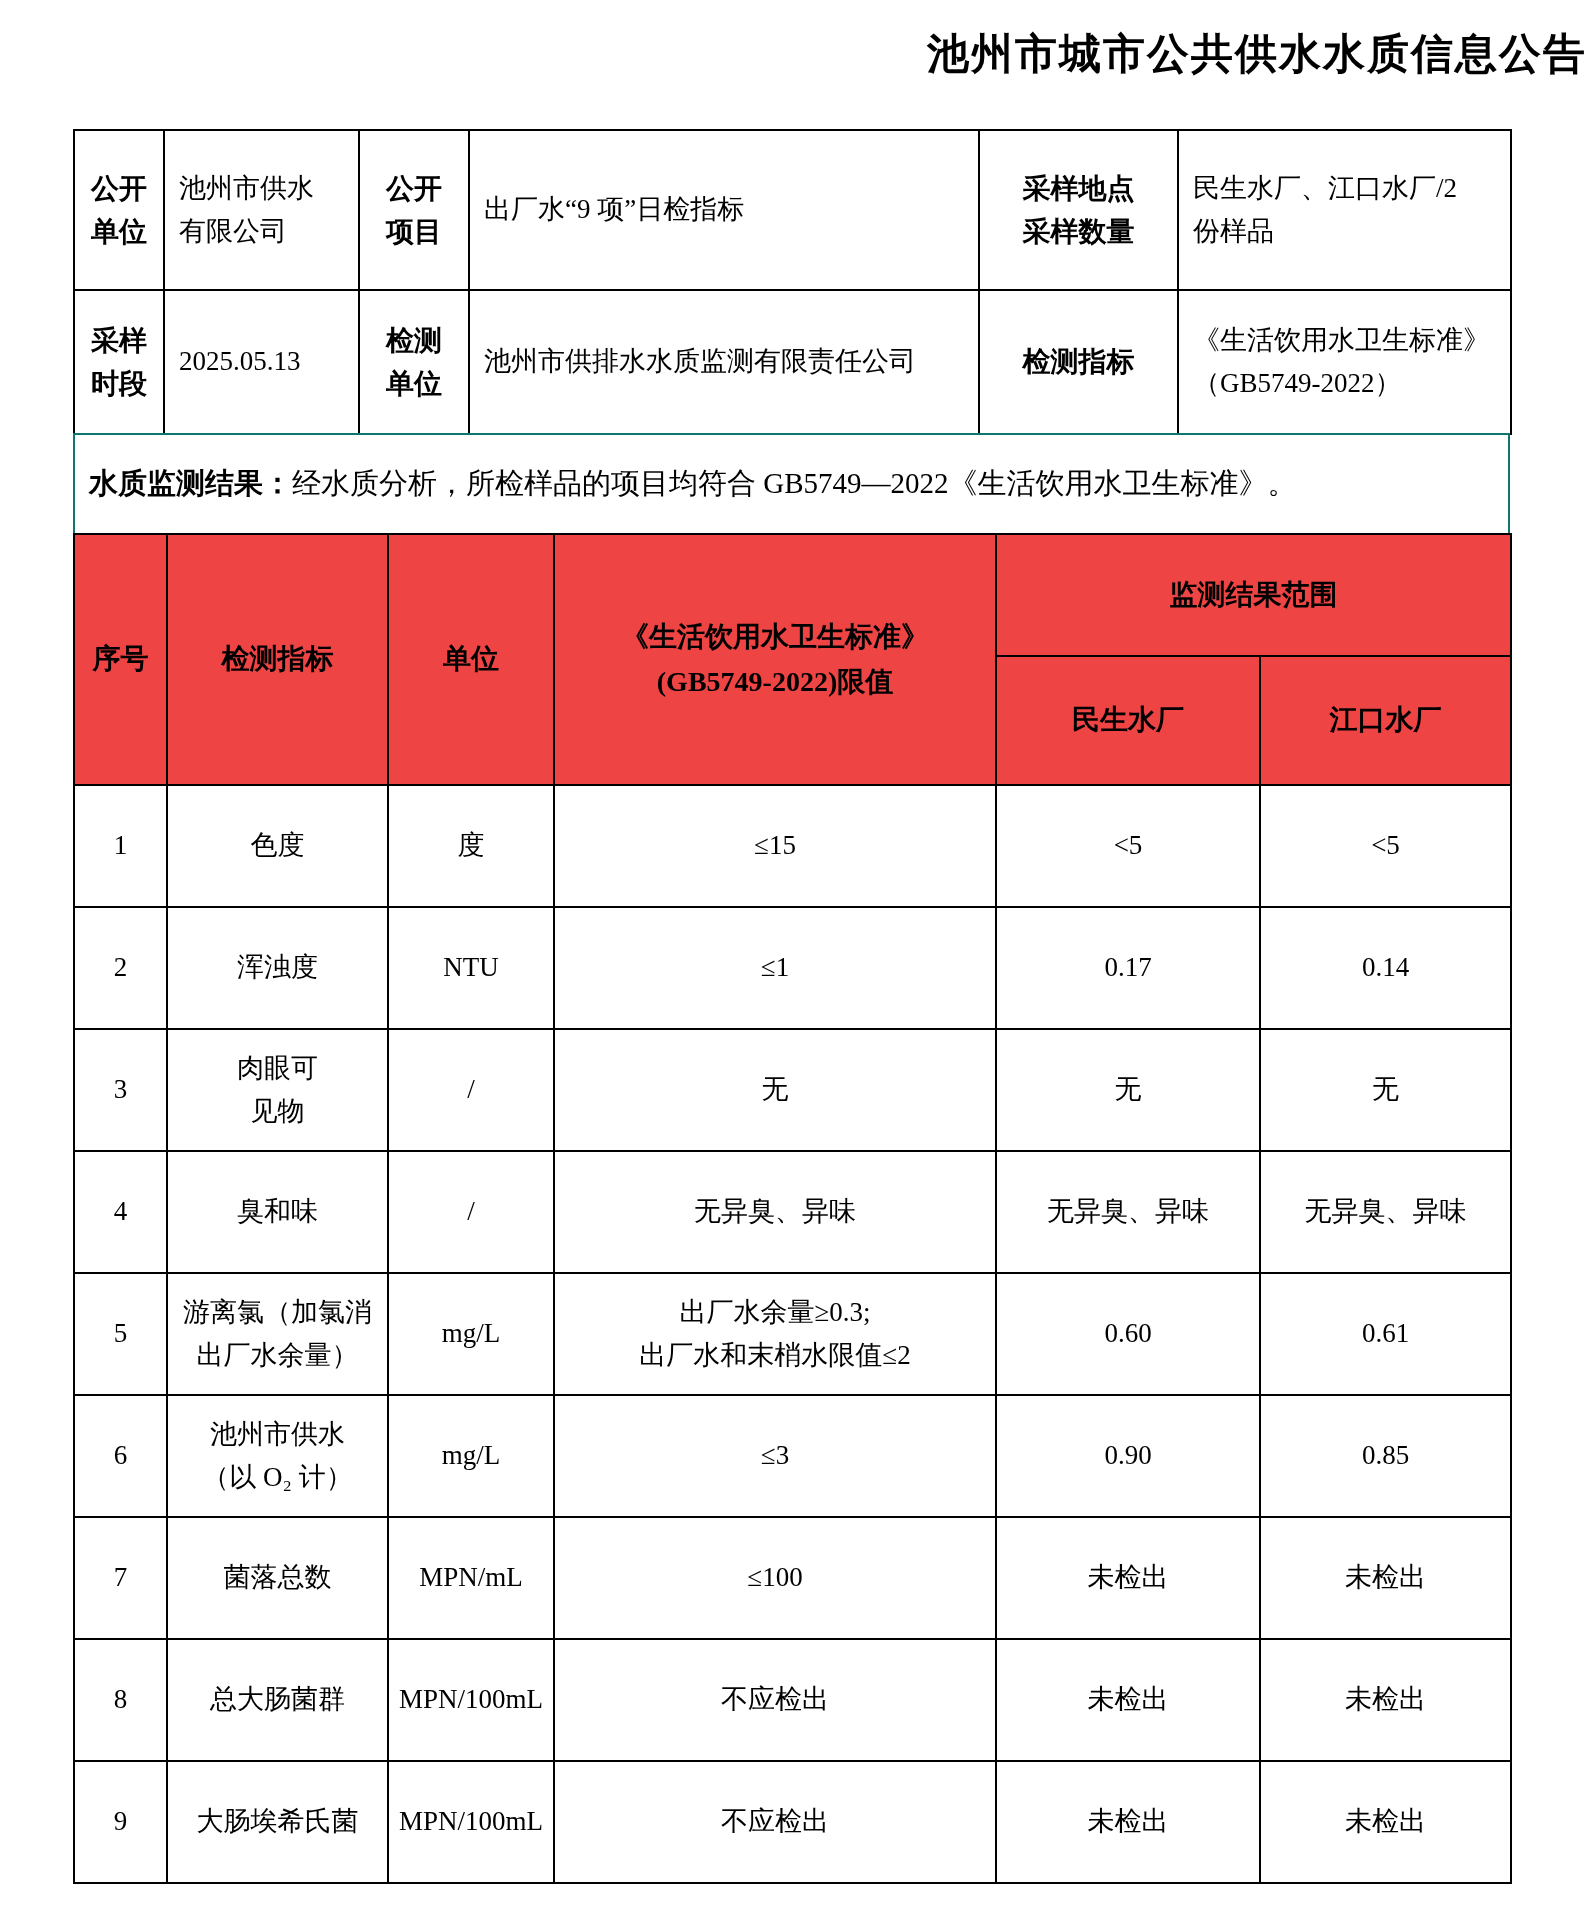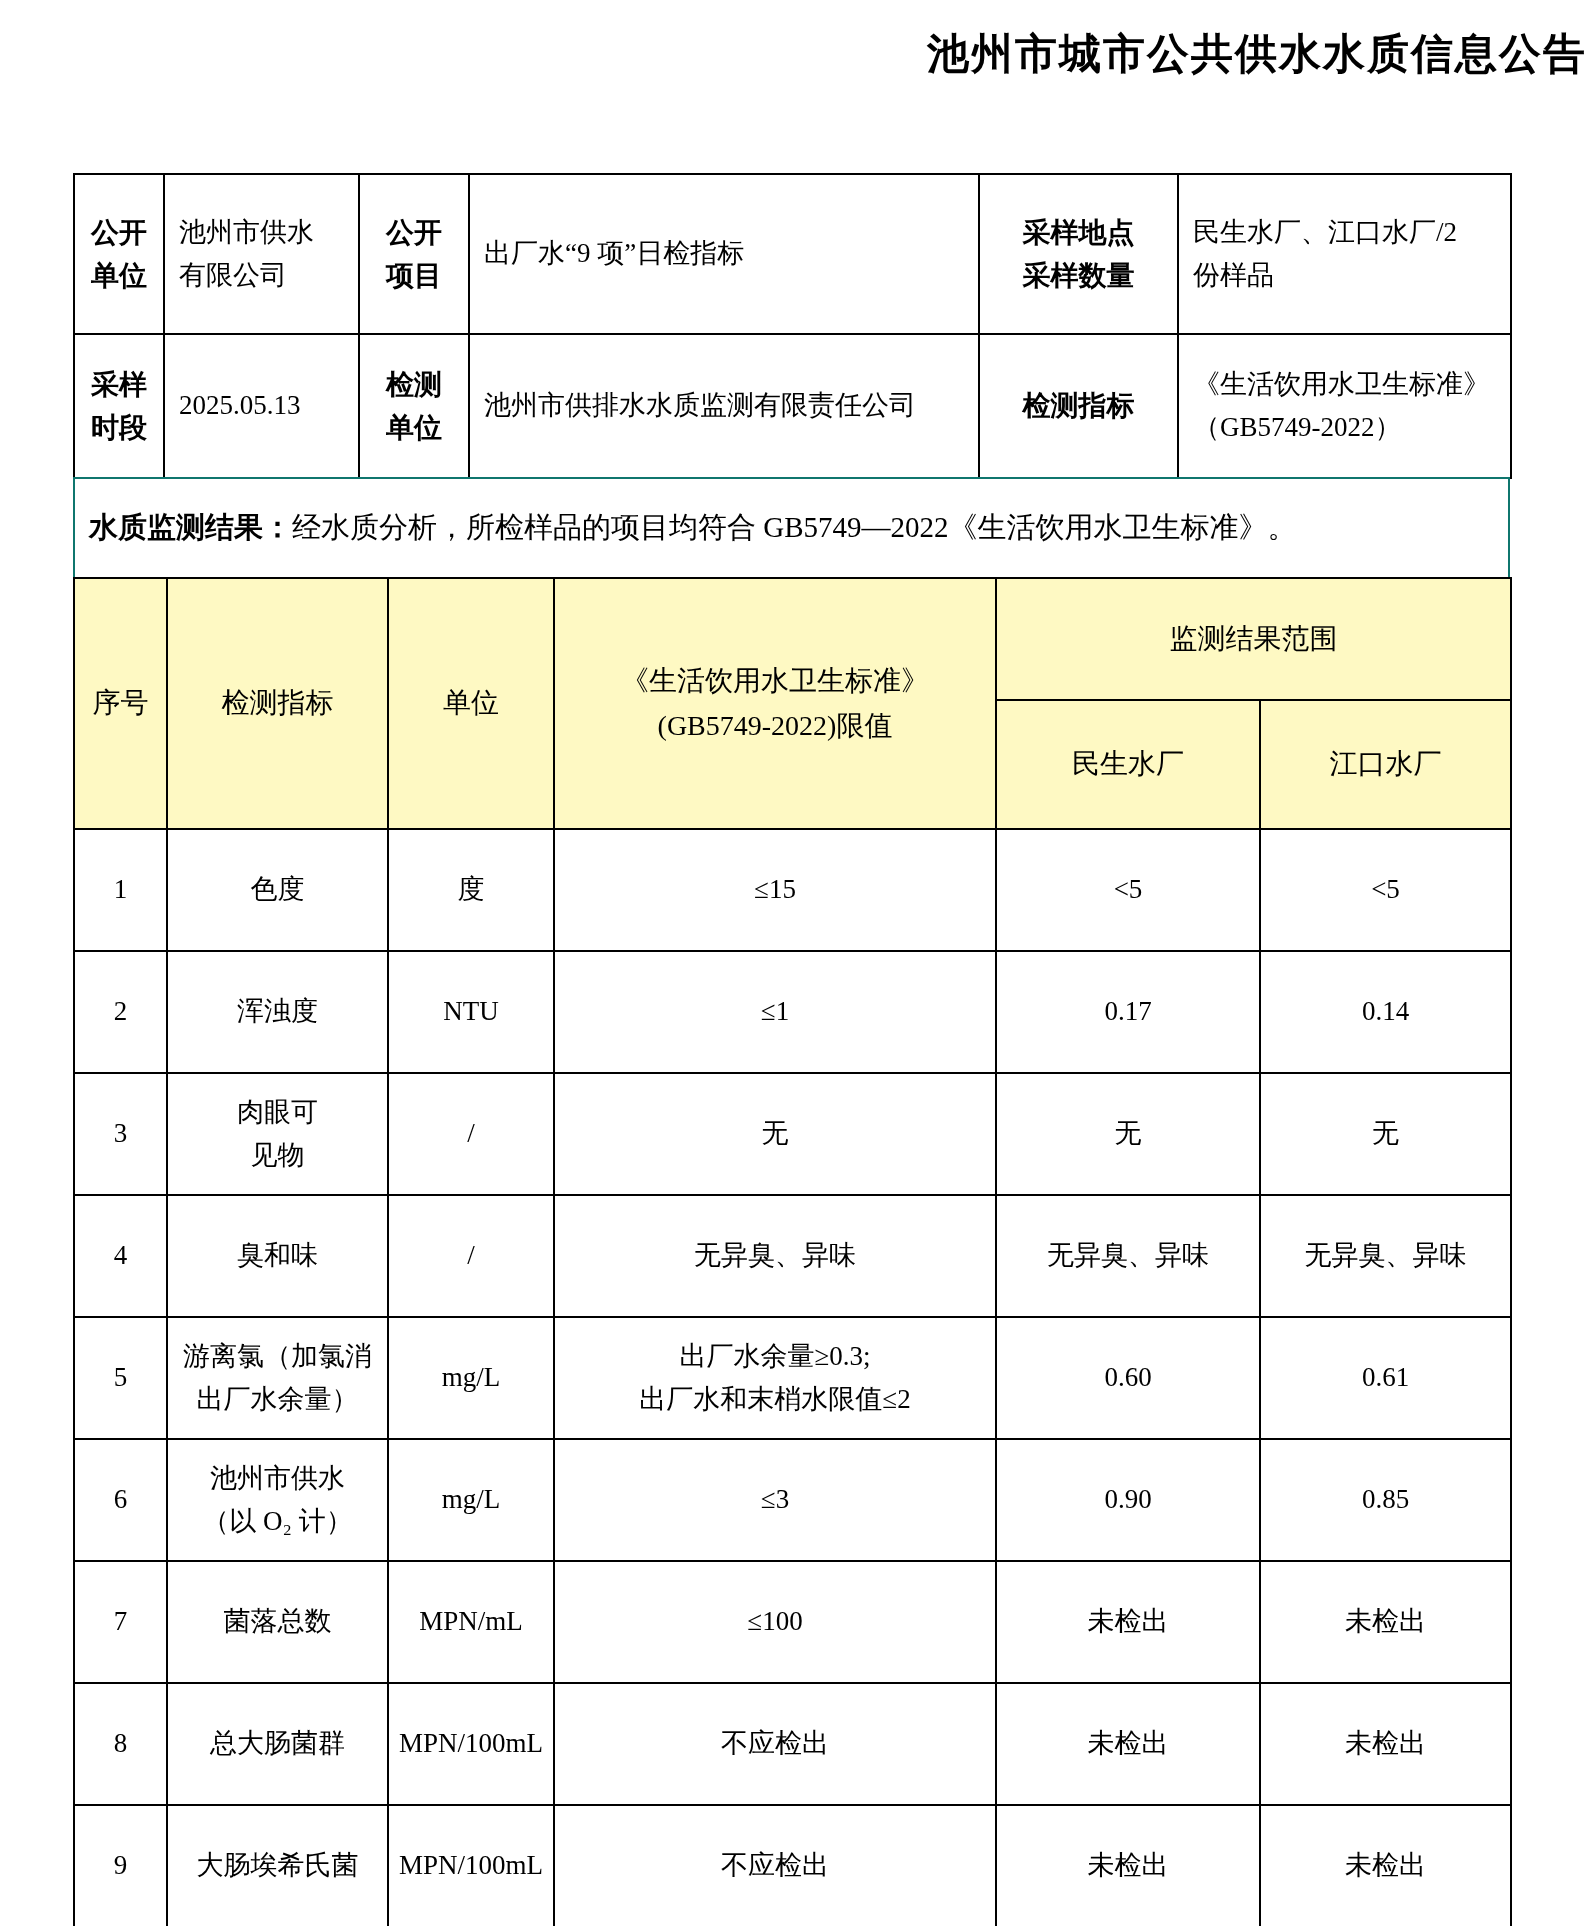--- a/index.html
+++ b/index.html
@@ -1,35 +1,35 @@
 <!DOCTYPE html>
 <html><head>
 <meta charset="utf-8">
 <style>
   html,body{margin:0;padding:0;background:#fff;}
   .page{position:relative;width:1587px;height:1926px;background:#fff;
         font-family:"Liberation Serif", serif;color:#000;overflow:hidden;}
   .doc-title{position:absolute;top:26px;left:0;width:100%;text-align:right;
              font-size:42px;font-weight:bold;letter-spacing:2px;}
   .content{position:absolute;left:73px;top:129px;width:1437px;}
-  table{border-collapse:collapse;table-layout:fixed;width:1437px;margin-top:44px;}
+  table{border-collapse:collapse;table-layout:fixed;width:1437px;}
   td,th{border:2px solid #000;overflow:hidden;}
   
   .info-table tr.r1{height:160px;}
   .info-table tr.r2{height:144px;}
   .lbl{font-weight:bold;font-size:28px;text-align:center;white-space:pre-line;line-height:1.55;}
   .val{font-size:27px;text-align:left;padding:6px 14px;white-space:pre-line;line-height:1.6;}
   
   .result-banner{border:2px solid #0f766e;margin-top:-2px;height:102px;box-sizing:border-box;
                  display:flex;align-items:center;padding:0 14px;font-size:29px;}
   .result-banner .pfx{font-weight:bold;}
   
   .main-table{margin-top:-2px;}
-  .main-table th{font-weight:normal;font-size:28px;text-align:center;vertical-align:middle;
-                 white-space:pre-line;line-height:1.6;background:#fef9c3;}
+  .main-table th{font-weight:bold;font-size:28px;text-align:center;vertical-align:middle;
+                 white-space:pre-line;line-height:1.6;background:#ef4444;}
   .main-table tr.h1{height:122px;}
   .main-table tr.h2{height:129px;}
   .main-table td{font-size:27px;text-align:center;vertical-align:middle;
                  white-space:pre-line;line-height:1.6;}
   .main-table tbody tr{height:122px;}
 </style>
 </head>
 <body>
 
 <div class="page">

